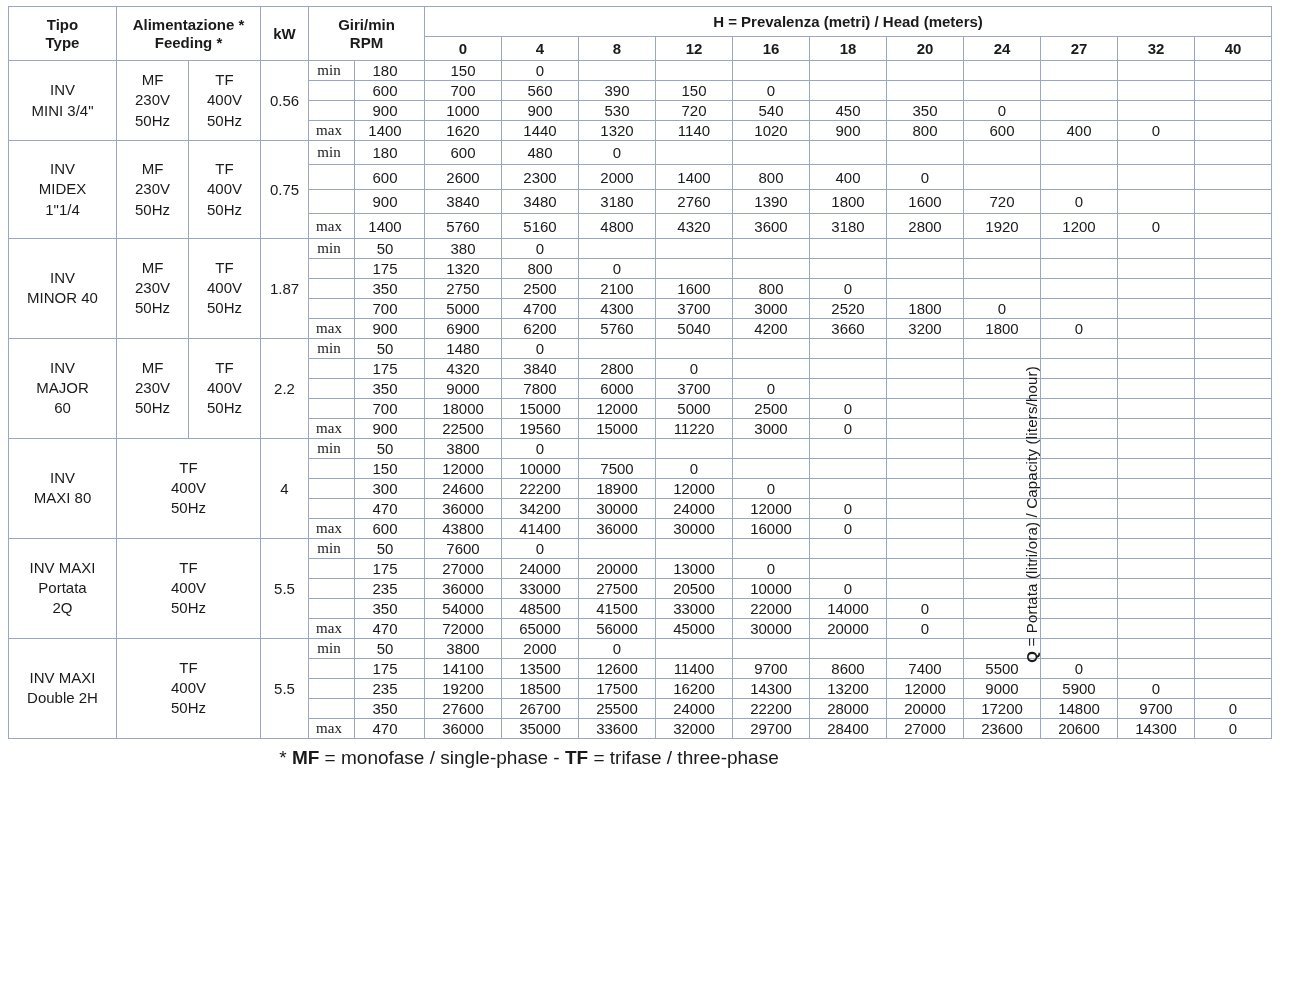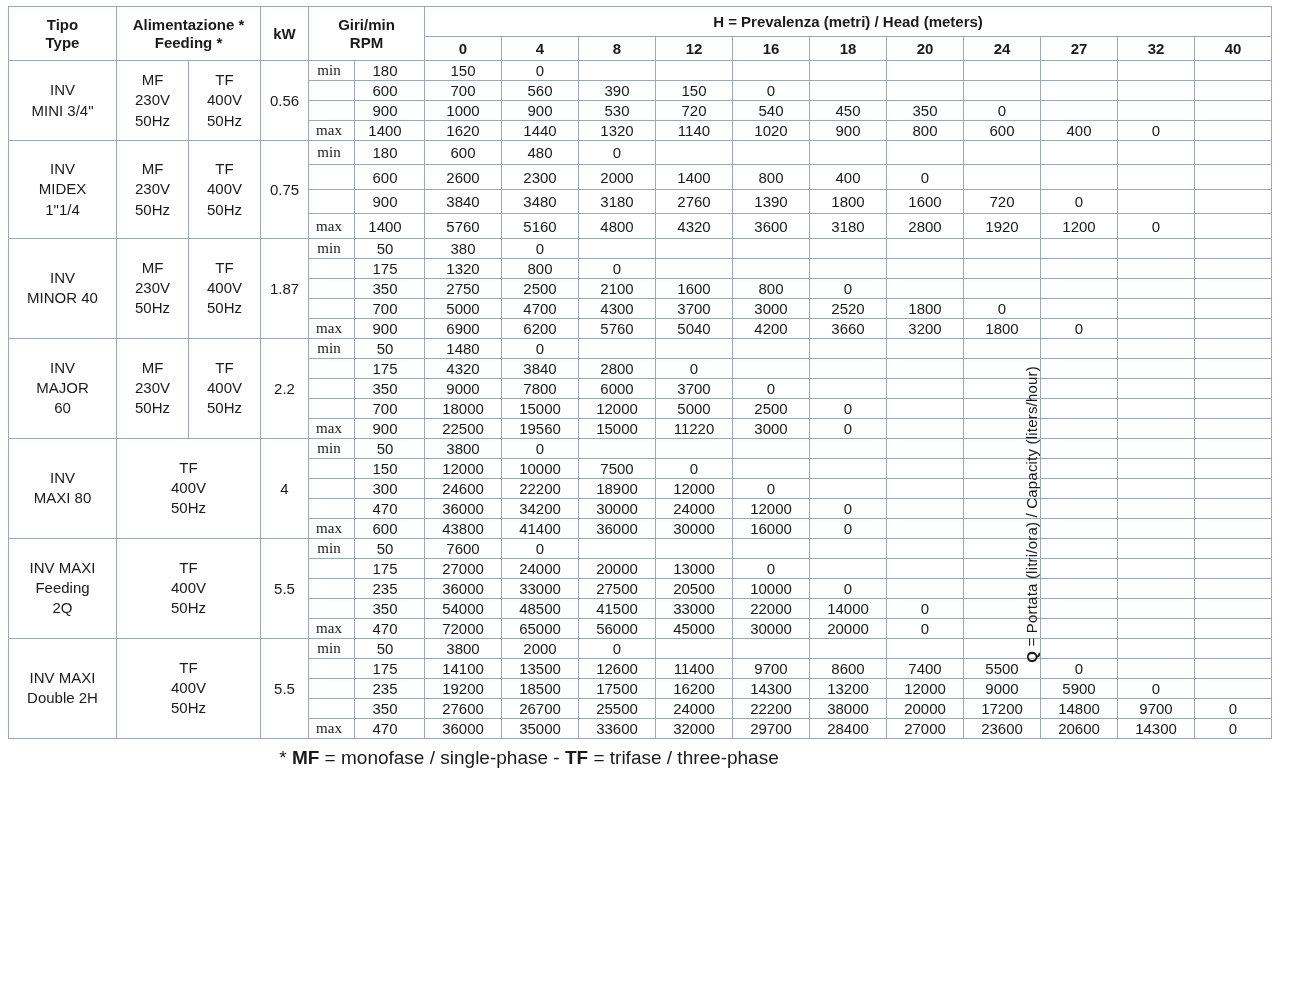--- a/index.html
+++ b/index.html
@@ -494,21 +494,21 @@
           <td class="val">0</td>
           <td class="val"></td>
           <td class="val"></td>
           <td class="val"></td>
           <td class="val"></td>
           <td class="val"></td>
         </tr>
         <tr class="thick-top">
           <td class="model grp-left" rowspan="5">
             <div>INV MAXI</div>
-            <div>Feeding 2Q</div>
+            <div>Portata 2Q</div>
           </td>
           <td class="feed" rowspan="5" colspan="2">
             <div>TF</div>
             <div>400V</div>
             <div>50Hz</div>
           </td>
           <td class="kw" rowspan="5">5.5</td>
           <td class="rpm-lab">min</td>
           <td class="rpm-val">50</td>
           <td class="val">7600</td>
@@ -639,21 +639,21 @@
           <td class="val"></td>
         </tr>
         <tr>
           <td class="rpm-lab"></td>
           <td class="rpm-val">350</td>
           <td class="val">27600</td>
           <td class="val">26700</td>
           <td class="val">25500</td>
           <td class="val">24000</td>
           <td class="val">22200</td>
-          <td class="val">38000</td>
+          <td class="val">28000</td>
           <td class="val">20000</td>
           <td class="val">17200</td>
           <td class="val">14800</td>
           <td class="val">9700</td>
           <td class="val">0</td>
         </tr>
         <tr class="thick-bottom">
           <td class="rpm-lab">max</td>
           <td class="rpm-val">470</td>
           <td class="val">36000</td>

